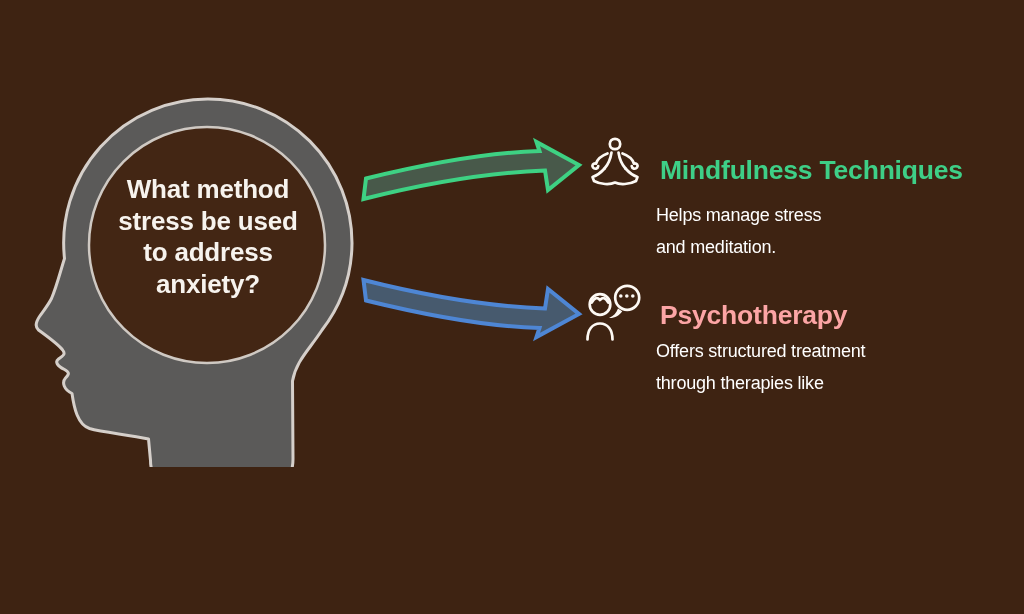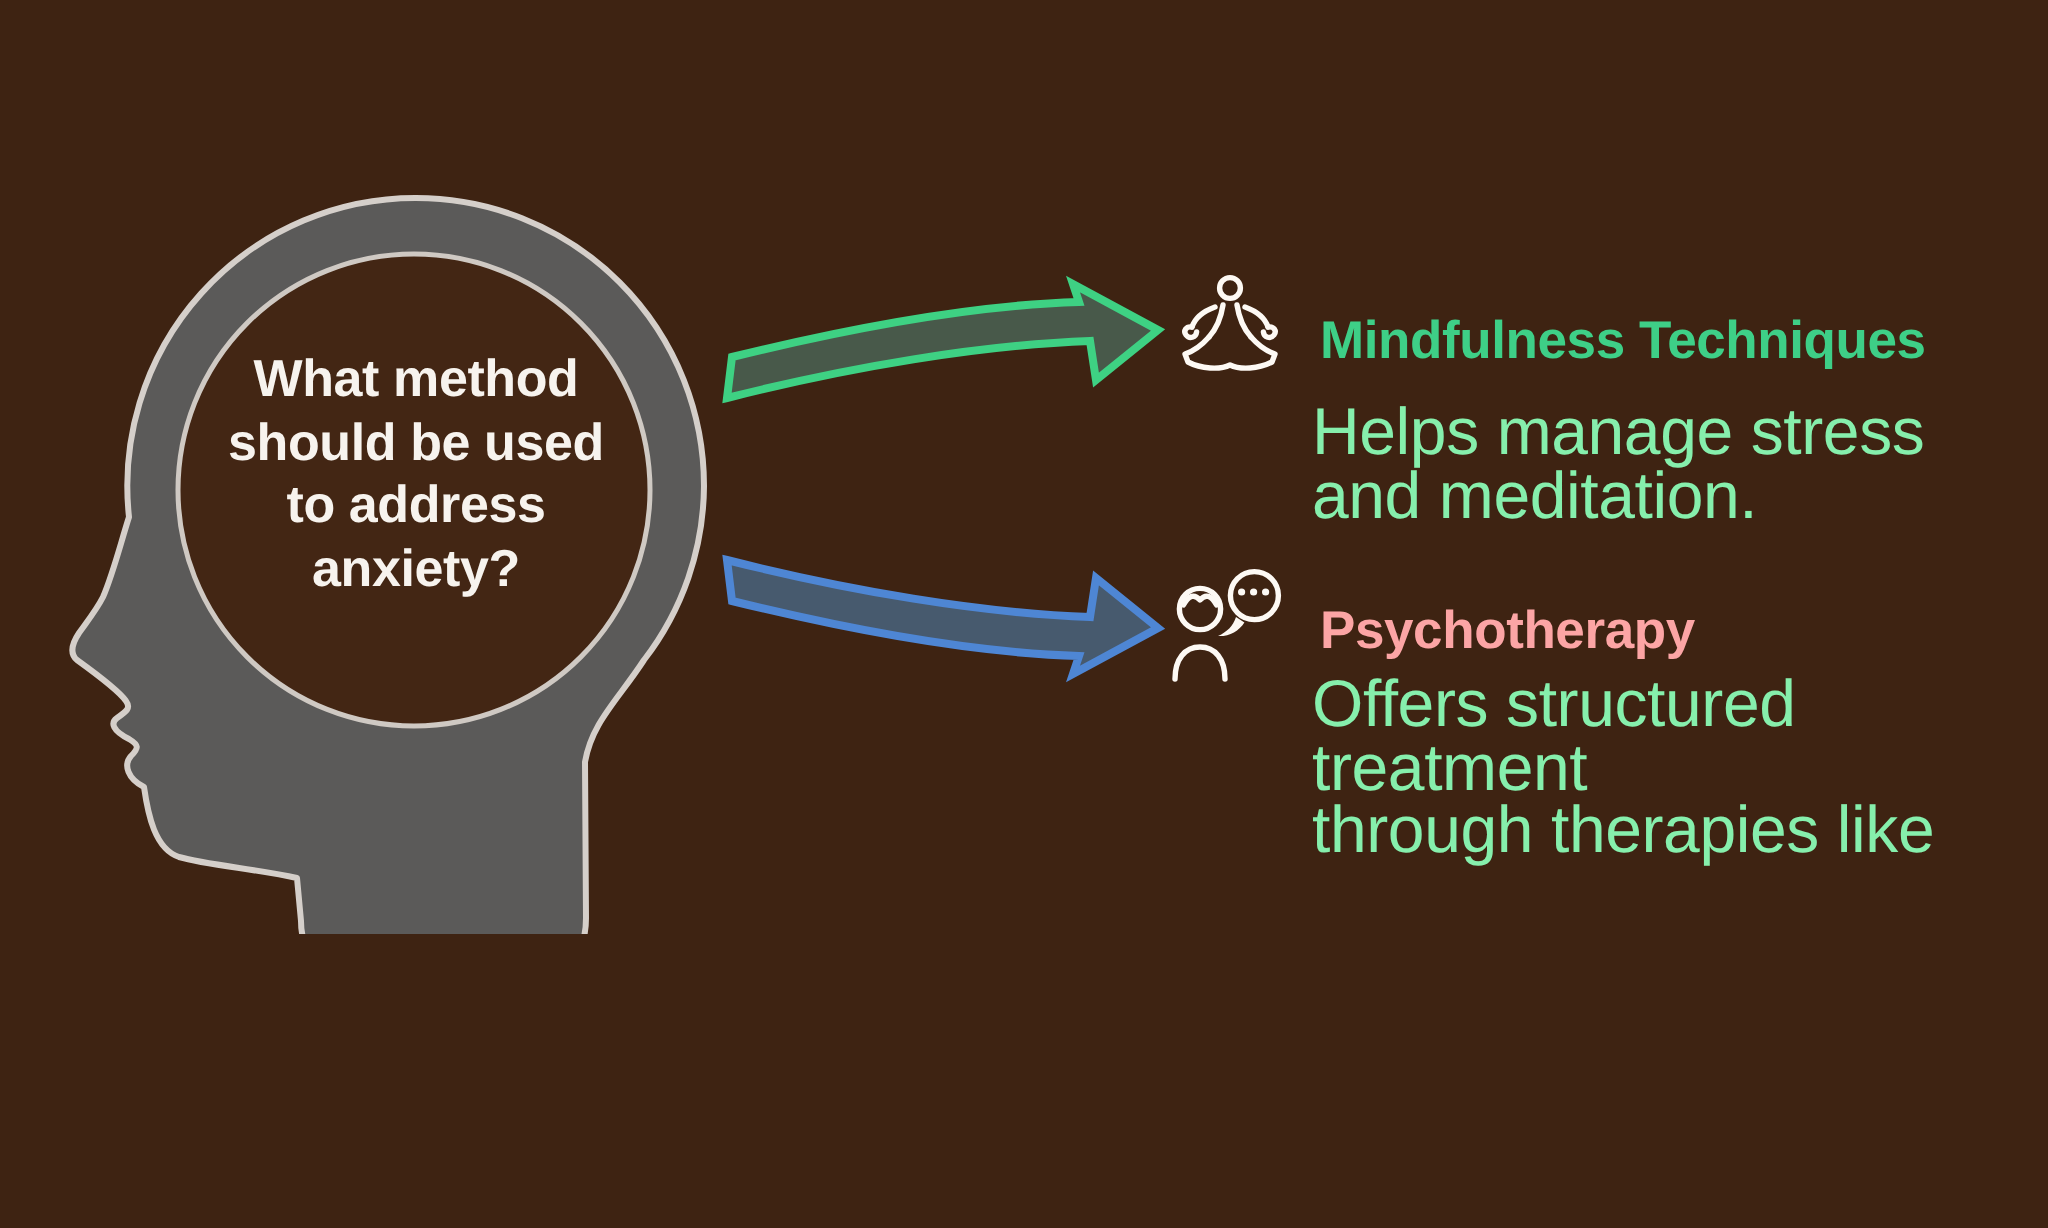--- a/index.html
+++ b/index.html
@@ -40,22 +40,22 @@
     font-size: 26.5px; font-weight: bold; line-height: 32px;
     letter-spacing: -0.2px;
   }
   .accent-green { color: #3ecf87; }
   .accent-blue  { color: #fca5a5; }
   .title-1 { top: 150px; }
   .title-2 { top: 295px; }
 
   .option-desc {
     position: absolute; left: 656px; margin: 0;
-    font-size: 33px; font-weight: normal; line-height: 31.5px;
-    color: #86efac;
+    font-size: 18px; font-weight: normal; line-height: 31.5px;
+    color: #ffffff;
     letter-spacing: -0.2px;
   }
   .desc-1 { top: 200px; }
   .desc-2 { top: 336px; }
 </style>
 </head>
 <body>
 
 <div class="canvas">
 
@@ -90,21 +90,21 @@
          C490 172.5 425 183.5 363.5 199 Z" stroke="#3ed183"></path>
 
     <path class="arrow arrow-blue" d="M363.5 280 L366 300.5
          C425 315 487 326.5 539.5 328
          L536.5 337 L579 314 L548 289 L545 308.5
          C490 306.5 425 295.5 363.5 280 Z" stroke="#4e86d4"></path>
   </svg>
 
   <div class="question">
     <div>What method</div>
-    <div>should be used</div>
+    <div>stress be used</div>
     <div>to address</div>
     <div>anxiety?</div>
   </div>
 
   <svg class="icon icon-meditation" width="60" height="62" viewBox="0 0 60 62">
     <circle cx="30" cy="9" r="5.2"></circle>
     <path d="M22.5 18.5 C17 20.5 12.5 24 11 28.5"></path>
     <path d="M11 28.5 C8 28 6.5 30.5 8 32.5 C9.7 34.7 13 33.8 13.3 31"></path>
     <path d="M37.5 18.5 C43 20.5 47.5 24 49 28.5"></path>
     <path d="M49 28.5 C52 28 53.5 30.5 52 32.5 C50.3 34.7 47 33.8 46.7 31"></path>

